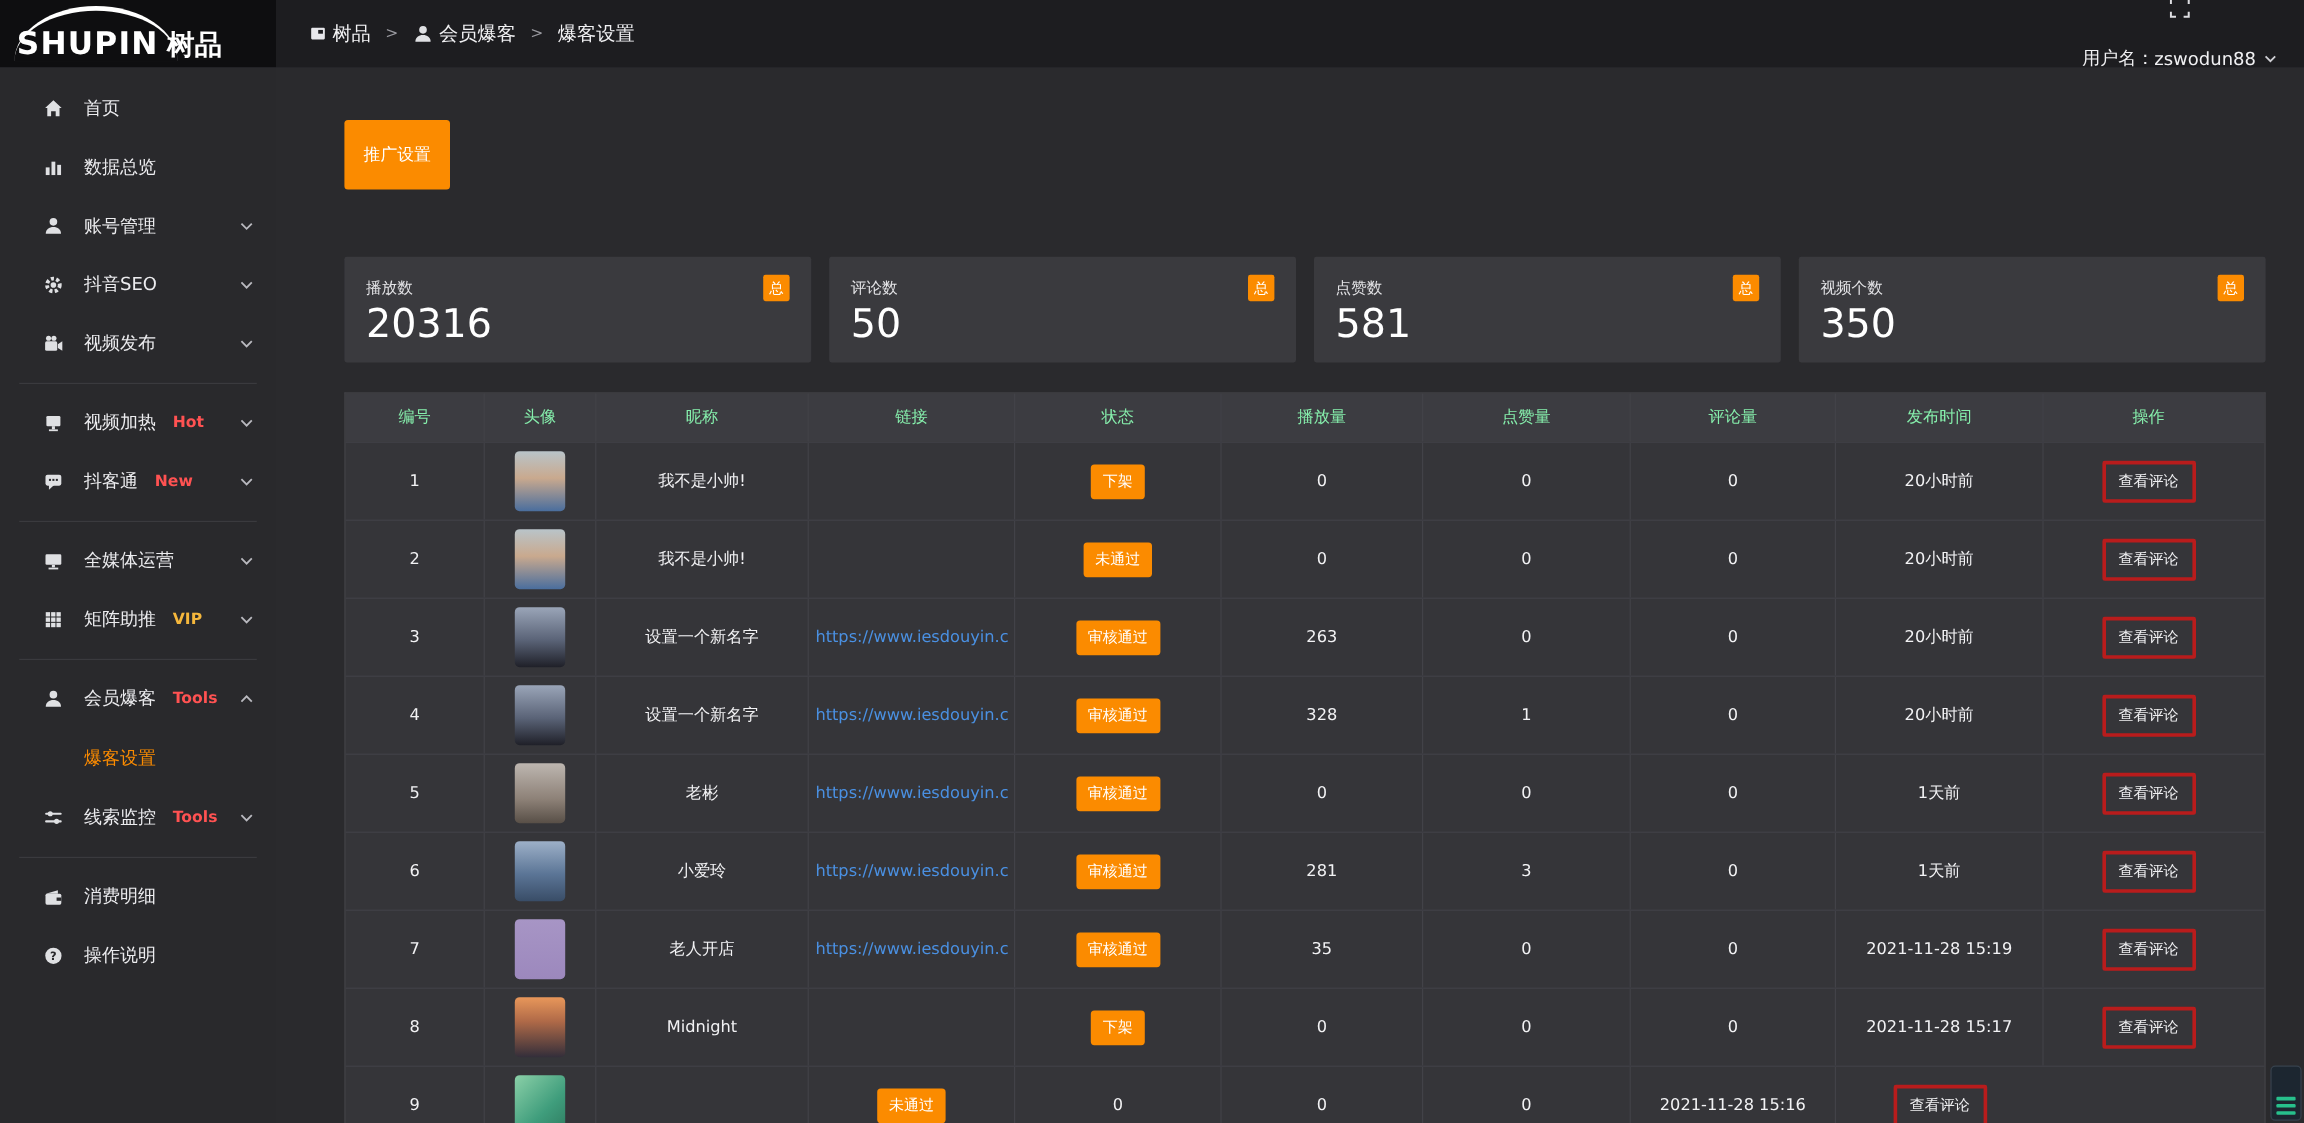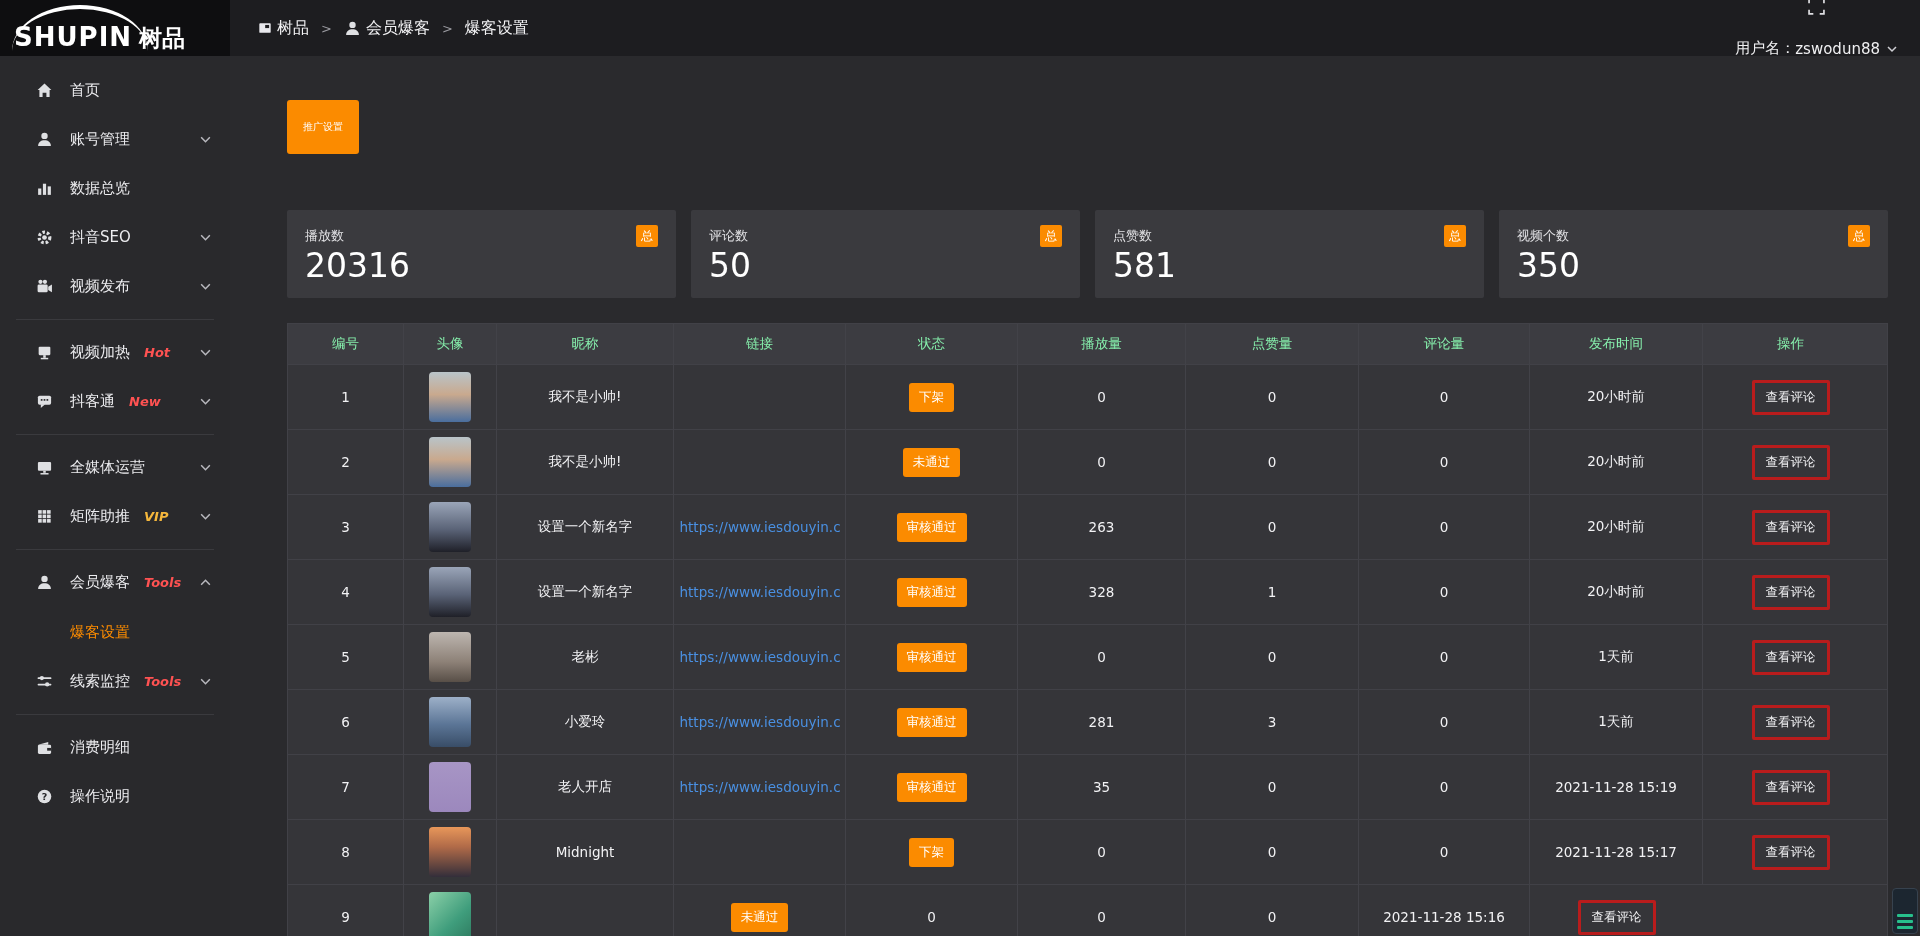--- a/index.html
+++ b/index.html
@@ -14,21 +14,21 @@
     display:flex; align-items:flex-end; padding:0 0 6px 14px; overflow:hidden; }
   .logo-arc { position:absolute; left:12px; top:5px; width:136px; height:46px;
     border-top:4px solid #fff; border-radius:50% 50% 0 0 / 100% 100% 0 0; }
   .logo-en { font-size:26px; font-weight:800; letter-spacing:1px; color:#fff; line-height:1; }
   .logo-cn { font-size:23px; font-weight:800; color:#fff; margin-left:7px; line-height:1; }
   .menu { padding-top:10px; }
   .menu-item { height:49px; display:flex; align-items:center; padding:0 18px 0 36px;
     cursor:pointer; font-size:15px; color:#ececef; }
   .menu-item .mi-icon { width:17px; height:17px; margin-right:17px; flex:0 0 17px; display:flex; }
   .menu-item .mi-label { flex:0 0 auto; }
-  .menu-badge { font-style:italic; font-weight:bold; font-size:13px; margin-left:14px; }
+  .menu-badge { font-weight:bold; font-size:13px; margin-left:14px; }
   .menu-badge.red { color:#ff5252; }
   .menu-badge.gold { color:#f5b73c; }
   .mi-chevron { margin-left:auto; display:flex; }
   .menu-divider { height:1px; background:#3a3a3e; margin:8px 16px; }
   .submenu-item { height:50px; display:flex; align-items:center; padding-left:70px;
     font-size:15px; color:#e6e6e9; cursor:pointer; }
   .submenu-item.active { color:#fb8b00; }
 
   
   .topbar { position:absolute; left:230px; top:0; right:0; height:56px;
@@ -39,21 +39,21 @@
   .crumb-sep { color:#9a9aa0; margin:0 12px; font-size:13px; }
   .topbar-right { margin-left:auto; display:flex; align-items:center; gap:24px;flex-direction:column; }
   .fullscreen-btn { display:flex; cursor:pointer; }
   .user-box { display:flex; align-items:center; font-size:15px; color:#f0f0f2; cursor:pointer; }
   .user-box .uc { margin-left:6px; display:flex; }
 
   
   .content { position:absolute; left:230px; top:56px; right:0; bottom:0;
     background:#2a2a2d; padding:44px 32px 0 57px; }
   .promo-btn { display:inline-block; background:#fb8b00; color:#fff; border:none;
-    font-size:10px; padding:20px 16px; border-radius:3px; cursor:pointer;
+    font-size:14px; padding:20px 16px; border-radius:3px; cursor:pointer;
     font-family:inherit; }
   .stats { display:grid; grid-template-columns:repeat(4,1fr); gap:15px;
     width:1601px; margin-top:56px; }
   .stat-card { background:#3a3a3e; height:88px; padding:15px 18px; border-radius:2px; }
   .stat-top { display:flex; align-items:flex-start; justify-content:space-between; }
   .stat-label { font-size:13px; color:#e3e3e6; padding-top:2px; }
   .stat-badge { width:22px; height:22px; background:#fb8b00; color:#fff; font-size:12px;
     display:flex; align-items:center; justify-content:center; border-radius:2px; }
   .stat-value { font-size:33px; color:#ffffff; margin-top:1px; line-height:1.1; }
 
@@ -109,40 +109,40 @@
         <span class="mi-icon">
           <svg width="17" height="17" viewBox="0 0 16 16" fill="#dfe0e3" xmlns="http://www.w3.org/2000/svg">
             <path d="M8 1.5 L14.5 7.5 H12.8 V14 H9.8 V10 H6.2 V14 H3.2 V7.5 H1.5 Z"></path>
           </svg>
         </span>
         <span class="mi-label">首页</span>
       </div>
       <div class="menu-item">
         <span class="mi-icon">
           <svg width="17" height="17" viewBox="0 0 16 16" fill="#dfe0e3" xmlns="http://www.w3.org/2000/svg">
-            <circle cx="8" cy="4.6" r="3"></circle>
-            <path d="M2 14 C2 10.5 4.7 8.7 8 8.7 C11.3 8.7 14 10.5 14 14 Z"></path>
-          </svg>
-        </span>
-        <span class="mi-label">账号管理</span>
-        <span class="mi-chevron">
-          <svg width="13" height="13" viewBox="0 0 12 12" fill="none" stroke="#b9b9bf" stroke-width="1.4">
-            <polyline points="2,4 6,8 10,4"></polyline>
-          </svg>
-        </span>
-      </div>
-      <div class="menu-item">
-        <span class="mi-icon">
-          <svg width="17" height="17" viewBox="0 0 16 16" fill="#dfe0e3" xmlns="http://www.w3.org/2000/svg">
             <rect x="2" y="8" width="3" height="6"></rect>
             <rect x="6.5" y="3.5" width="3" height="10.5"></rect>
             <rect x="11" y="6" width="3" height="8"></rect>
           </svg>
         </span>
         <span class="mi-label">数据总览</span>
+      </div>
+      <div class="menu-item">
+        <span class="mi-icon">
+          <svg width="17" height="17" viewBox="0 0 16 16" fill="#dfe0e3" xmlns="http://www.w3.org/2000/svg">
+            <circle cx="8" cy="4.6" r="3"></circle>
+            <path d="M2 14 C2 10.5 4.7 8.7 8 8.7 C11.3 8.7 14 10.5 14 14 Z"></path>
+          </svg>
+        </span>
+        <span class="mi-label">账号管理</span>
+        <span class="mi-chevron">
+          <svg width="13" height="13" viewBox="0 0 12 12" fill="none" stroke="#b9b9bf" stroke-width="1.4">
+            <polyline points="2,4 6,8 10,4"></polyline>
+          </svg>
+        </span>
       </div>
       <div class="menu-item">
         <span class="mi-icon">
           <svg width="17" height="17" viewBox="0 0 16 16" fill="none" xmlns="http://www.w3.org/2000/svg">
             <circle cx="8" cy="8" r="5" stroke="#dfe0e3" stroke-width="3" stroke-dasharray="2.4 1.8" fill="none"></circle>
             <circle cx="8" cy="8" r="2.2" fill="#dfe0e3"></circle>
           </svg>
         </span>
         <span class="mi-label">抖音SEO</span>
         <span class="mi-chevron">

